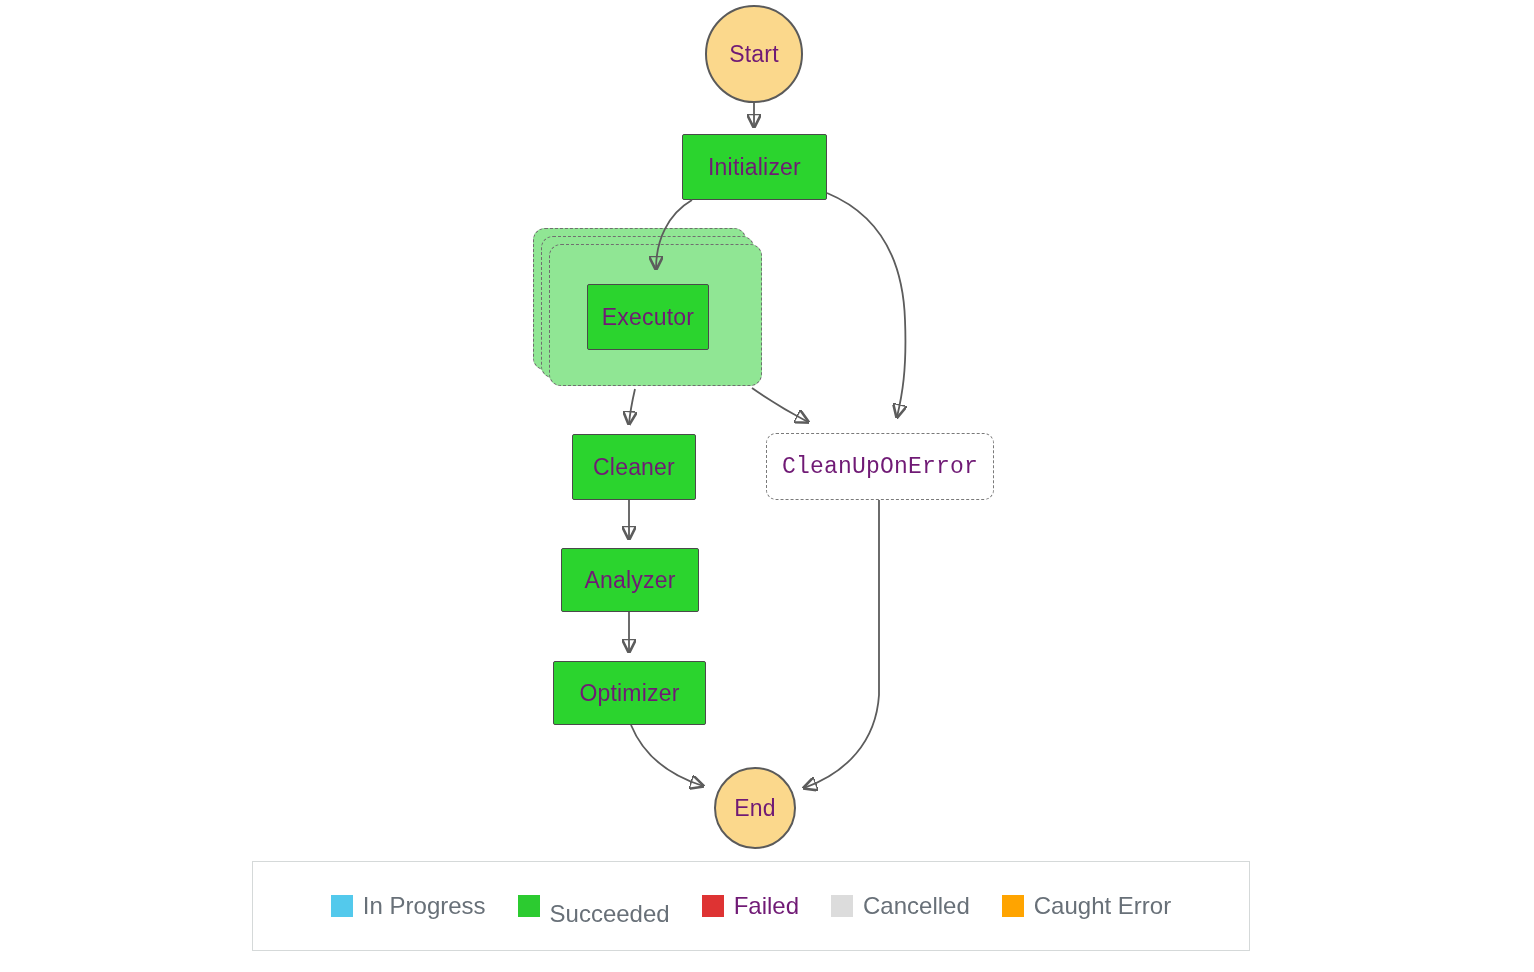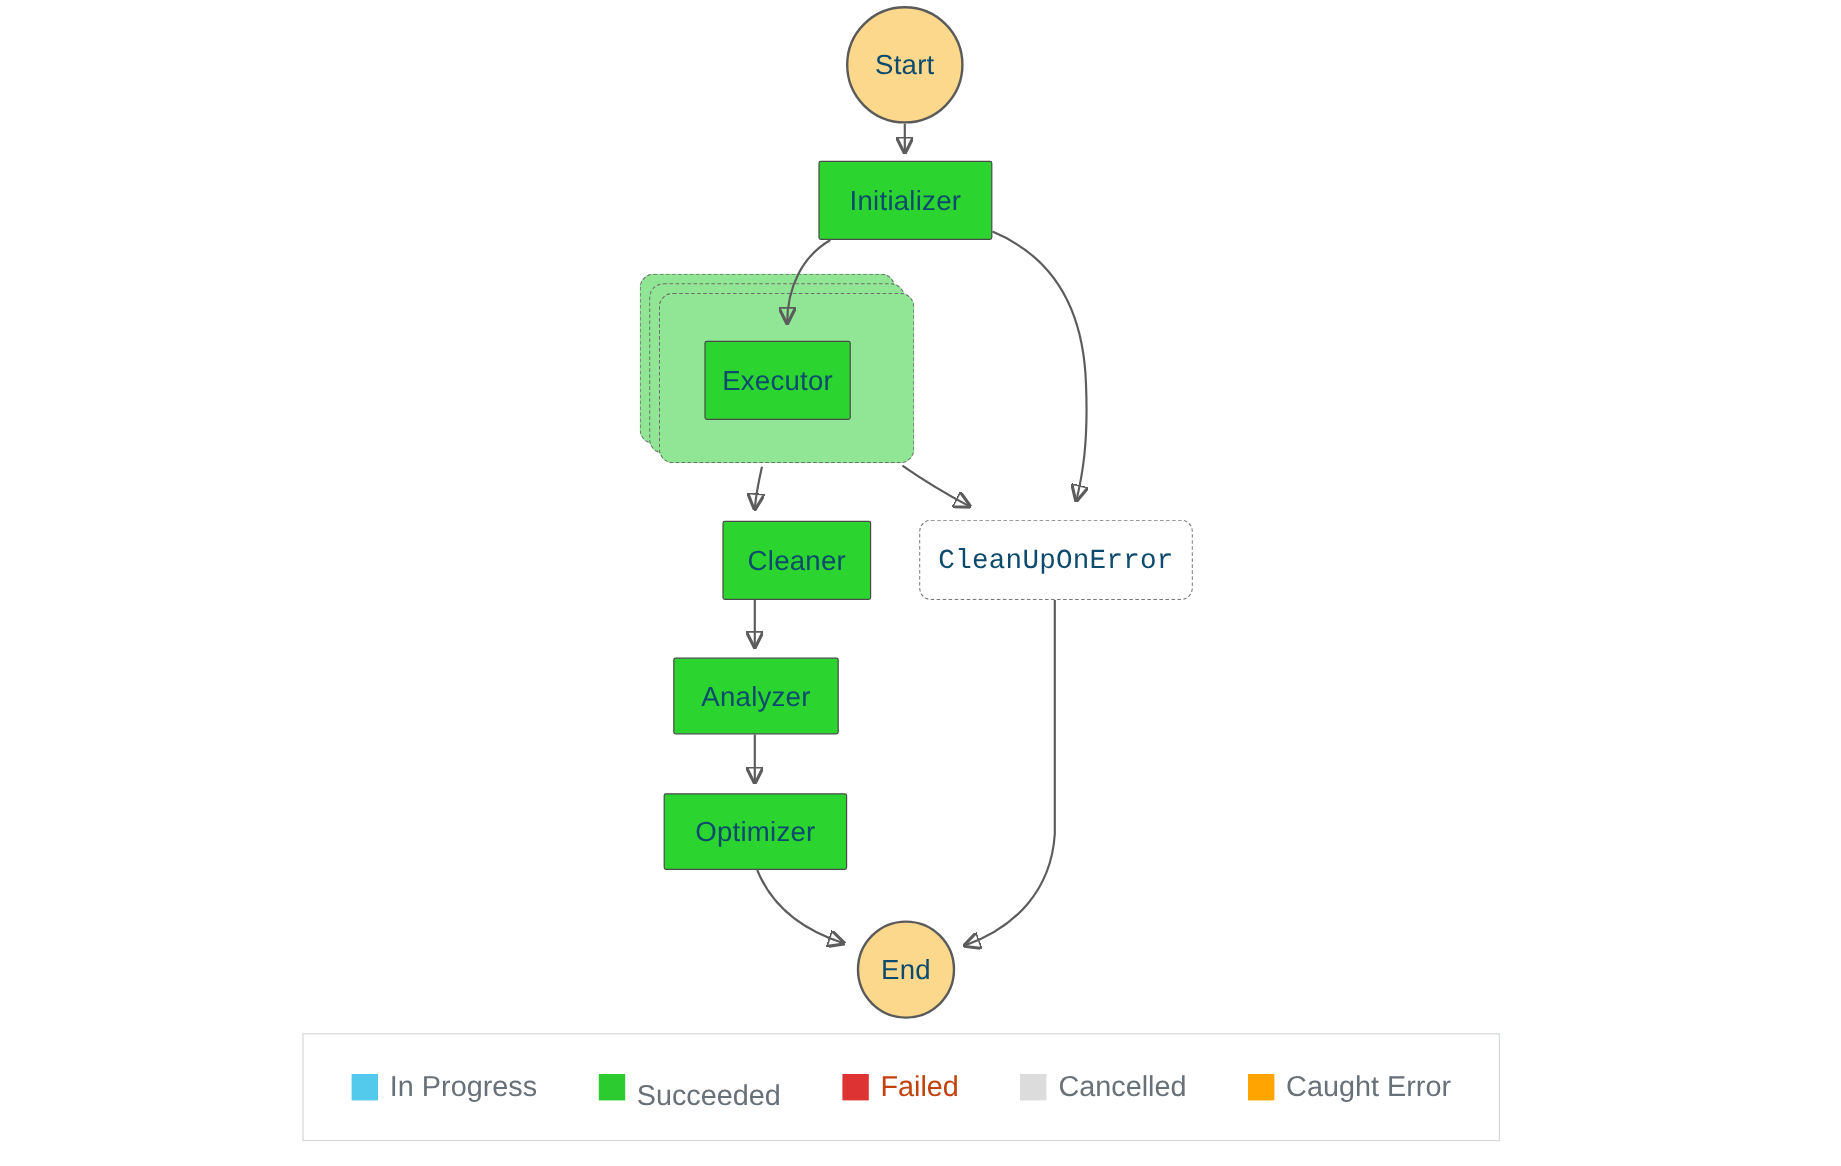--- a/index.html
+++ b/index.html
@@ -15,21 +15,21 @@
     background: #ffffff;
     overflow: hidden;
   }
   
   .node {
     position: absolute;
     display: flex;
     align-items: center;
     justify-content: center;
     box-sizing: border-box;
-    color: #0c4a6e;
+    color: #701a75;
     font-size: 23px;
     letter-spacing: 0.2px;
   }
   .circle-node {
     border-radius: 50%;
     border: 2px solid #5a5a5a;
   }
   .task-node {
     border-radius: 2px;
     border: 1.5px solid #4a4a4a;
@@ -68,21 +68,21 @@
     left: 252px;
     top: 861px;
     width: 998px;
     height: 90px;
     box-sizing: border-box;
     background: #ffffff;
     border: 1px solid #d5d9d9;
     display: flex;
     align-items: center;
     justify-content: center;
-    gap: 51px;
+    gap: 32px;
   }
   .legend-item {
     display: flex;
     align-items: center;
     gap: 10px;
     font-size: 24px;
   }
   .legend-swatch {
     width: 22px;
     height: 22px;
@@ -105,21 +105,21 @@
   <div style="position:absolute; left:533px; top:228px; width:232px; height:160px;">
     <div class="stack-layer" style="left: 0px; top: 0px; background-color: rgb(144, 230, 148);"></div>
     <div class="stack-layer" style="left: 8px; top: 8px; background-color: rgb(144, 230, 148);"></div>
     <div class="stack-layer" style="left: 16px; top: 16px; background-color: rgb(144, 230, 148);">
       <div class="node task-node" style="left: 37px; top: 39px; width: 122px; height: 66px; background-color: rgb(43, 212, 46);">
         <span>Executor</span>
       </div>
     </div>
   </div>
 
-  <div class="node task-node" style="left: 602px; top: 434px; width: 124px; height: 66px; background-color: rgb(43, 212, 46);">
+  <div class="node task-node" style="left: 572px; top: 434px; width: 124px; height: 66px; background-color: rgb(43, 212, 46);">
     <span>Cleaner</span>
   </div>
 
   <div class="node dashed-node" style="left: 766px; top: 433px; width: 228px; height: 67px; background-color: rgb(255, 255, 255);">
     <span>CleanUpOnError</span>
   </div>
 
   <div class="node task-node" style="left: 561px; top: 548px; width: 138px; height: 64px; background-color: rgb(43, 212, 46);">
     <span>Analyzer</span>
   </div>
@@ -153,21 +153,21 @@
     <div class="legend-item">
       <span class="legend-swatch" style="background-color: rgb(83, 201, 236);"></span>
       <span style="color: rgb(104, 112, 120);">In Progress</span>
     </div>
     <div class="legend-item">
       <span class="legend-swatch" style="background-color: rgb(44, 203, 48);"></span>
       <span style="color: rgb(104, 112, 120); margin-top: 16px;">Succeeded</span>
     </div>
     <div class="legend-item">
       <span class="legend-swatch" style="background-color: rgb(222, 51, 51);"></span>
-      <span style="color: #c2410c;">Failed</span>
+      <span style="color: #701a75;">Failed</span>
     </div>
     <div class="legend-item">
       <span class="legend-swatch" style="background-color: rgb(220, 220, 220);"></span>
       <span style="color: rgb(104, 112, 120);">Cancelled</span>
     </div>
     <div class="legend-item">
       <span class="legend-swatch" style="background-color: rgb(255, 164, 0);"></span>
       <span style="color: rgb(104, 112, 120);">Caught Error</span>
     </div>
   </div>

